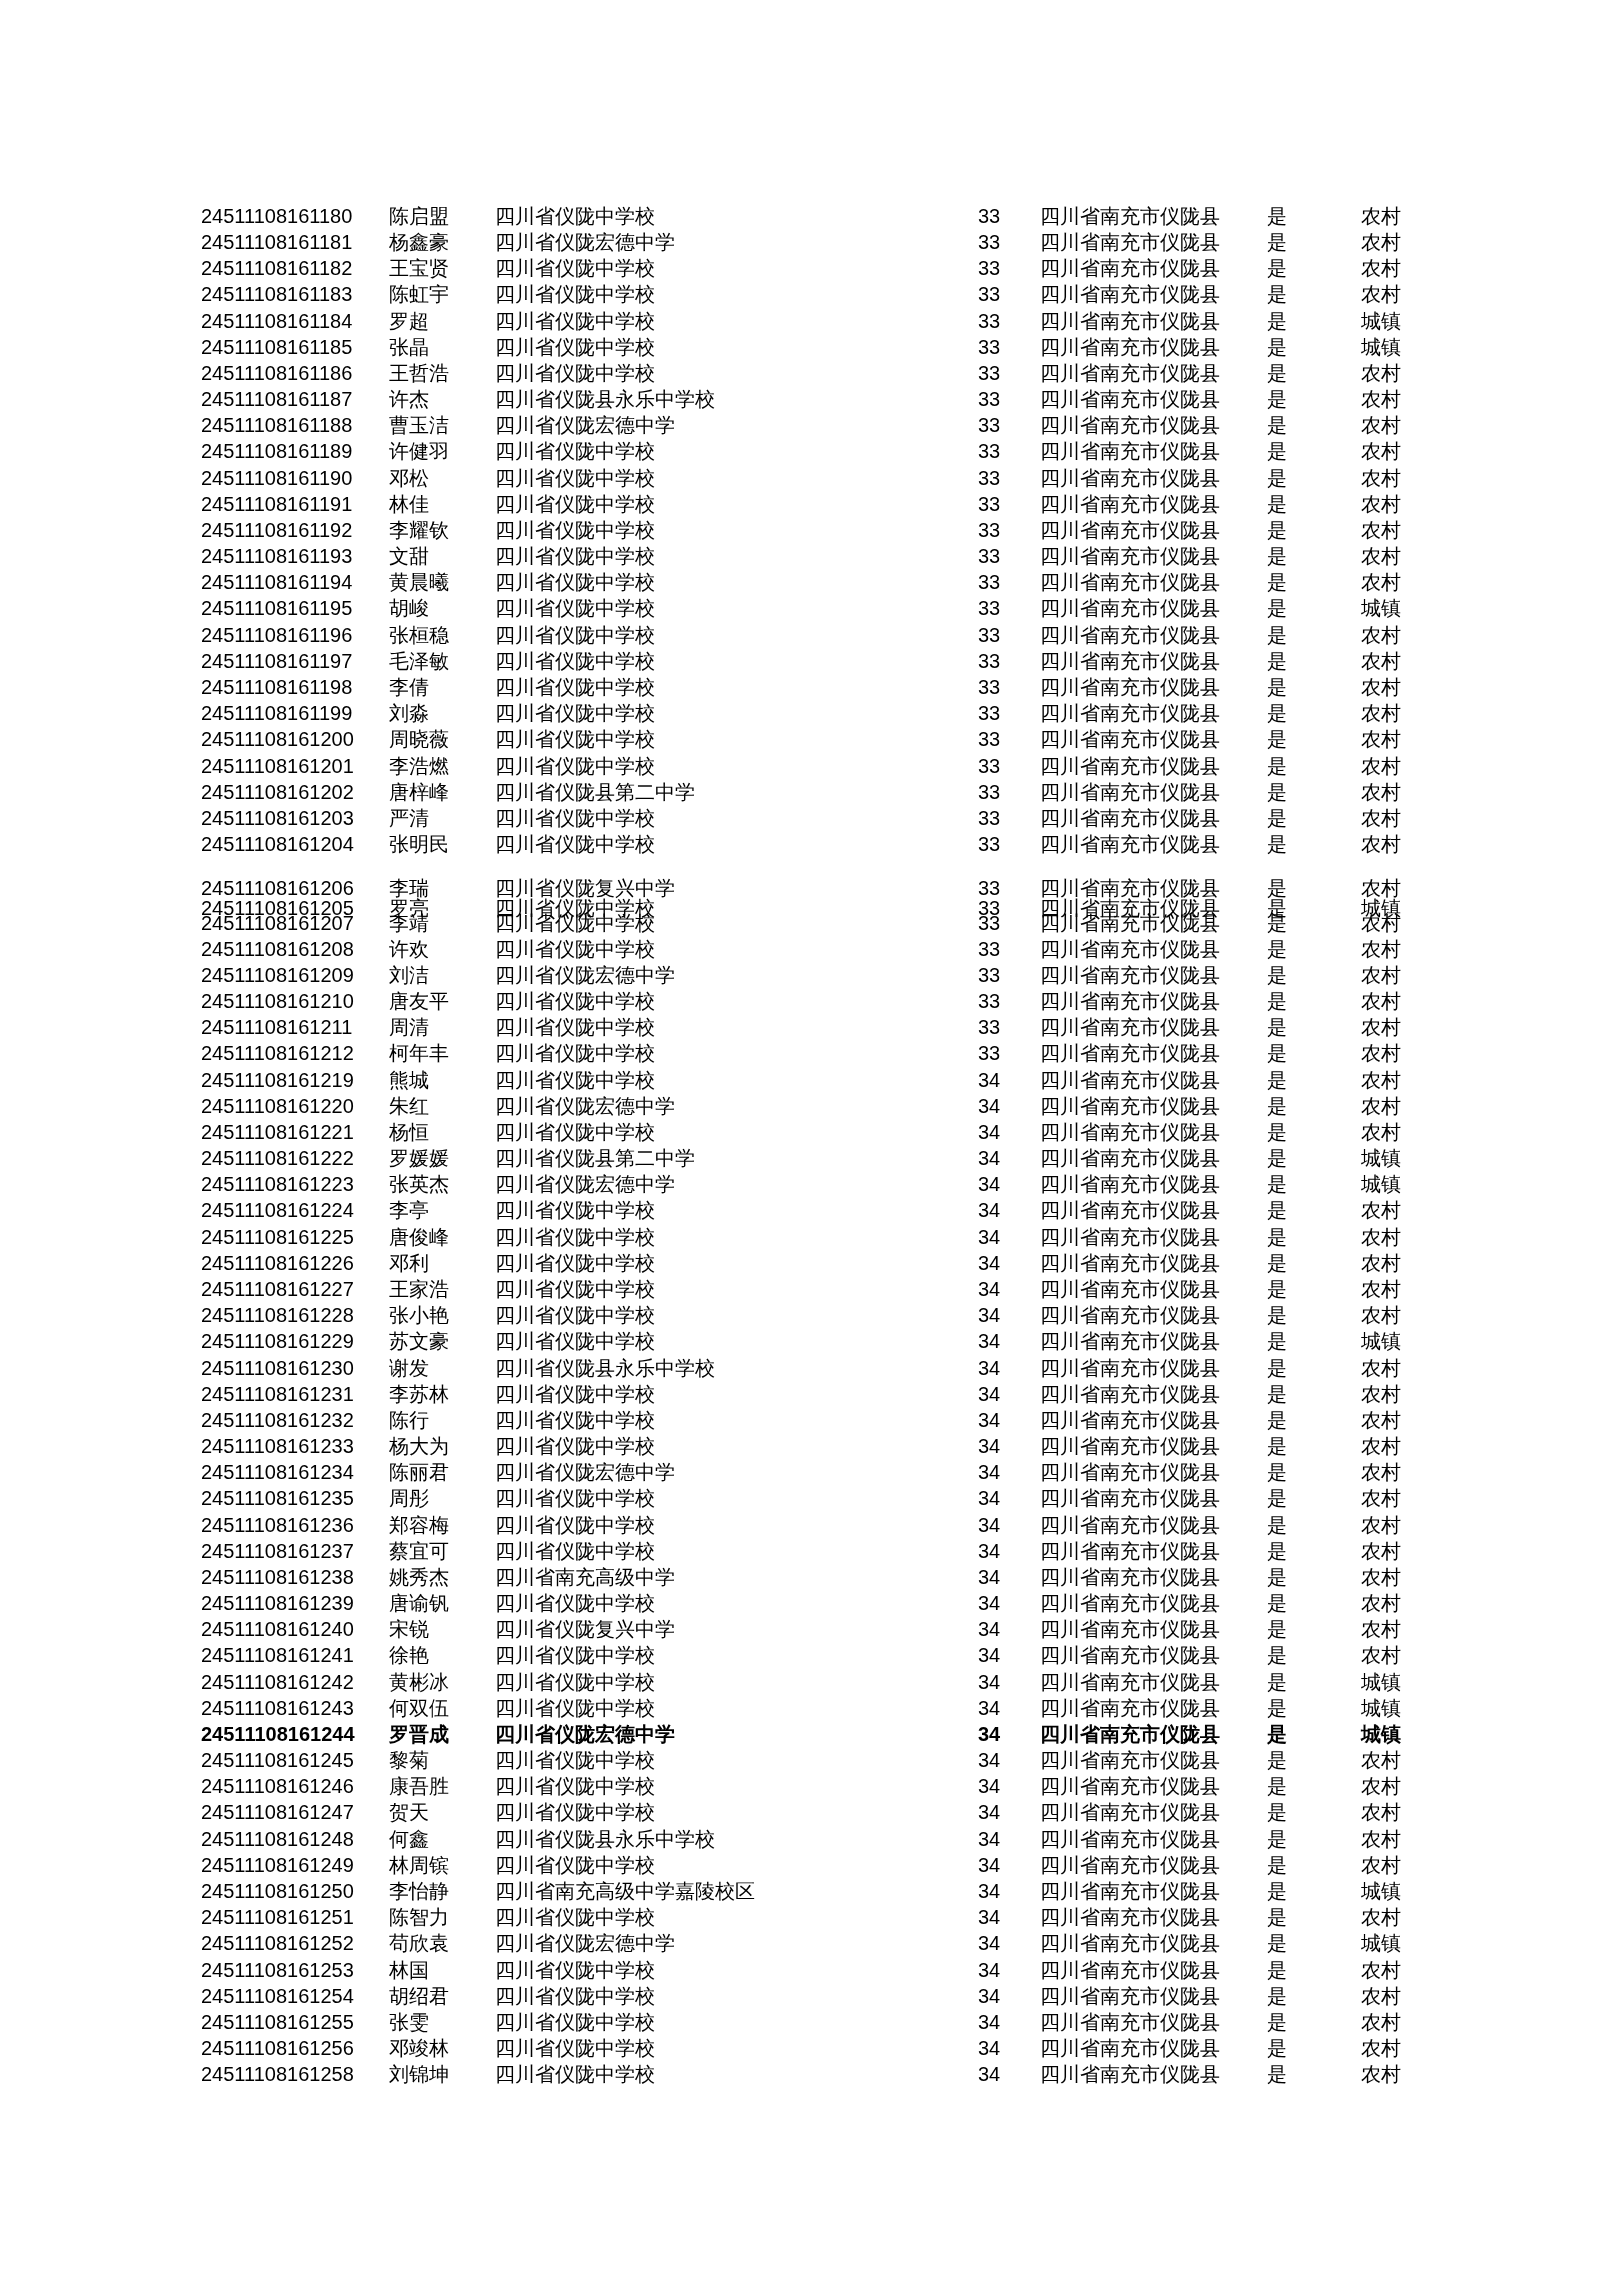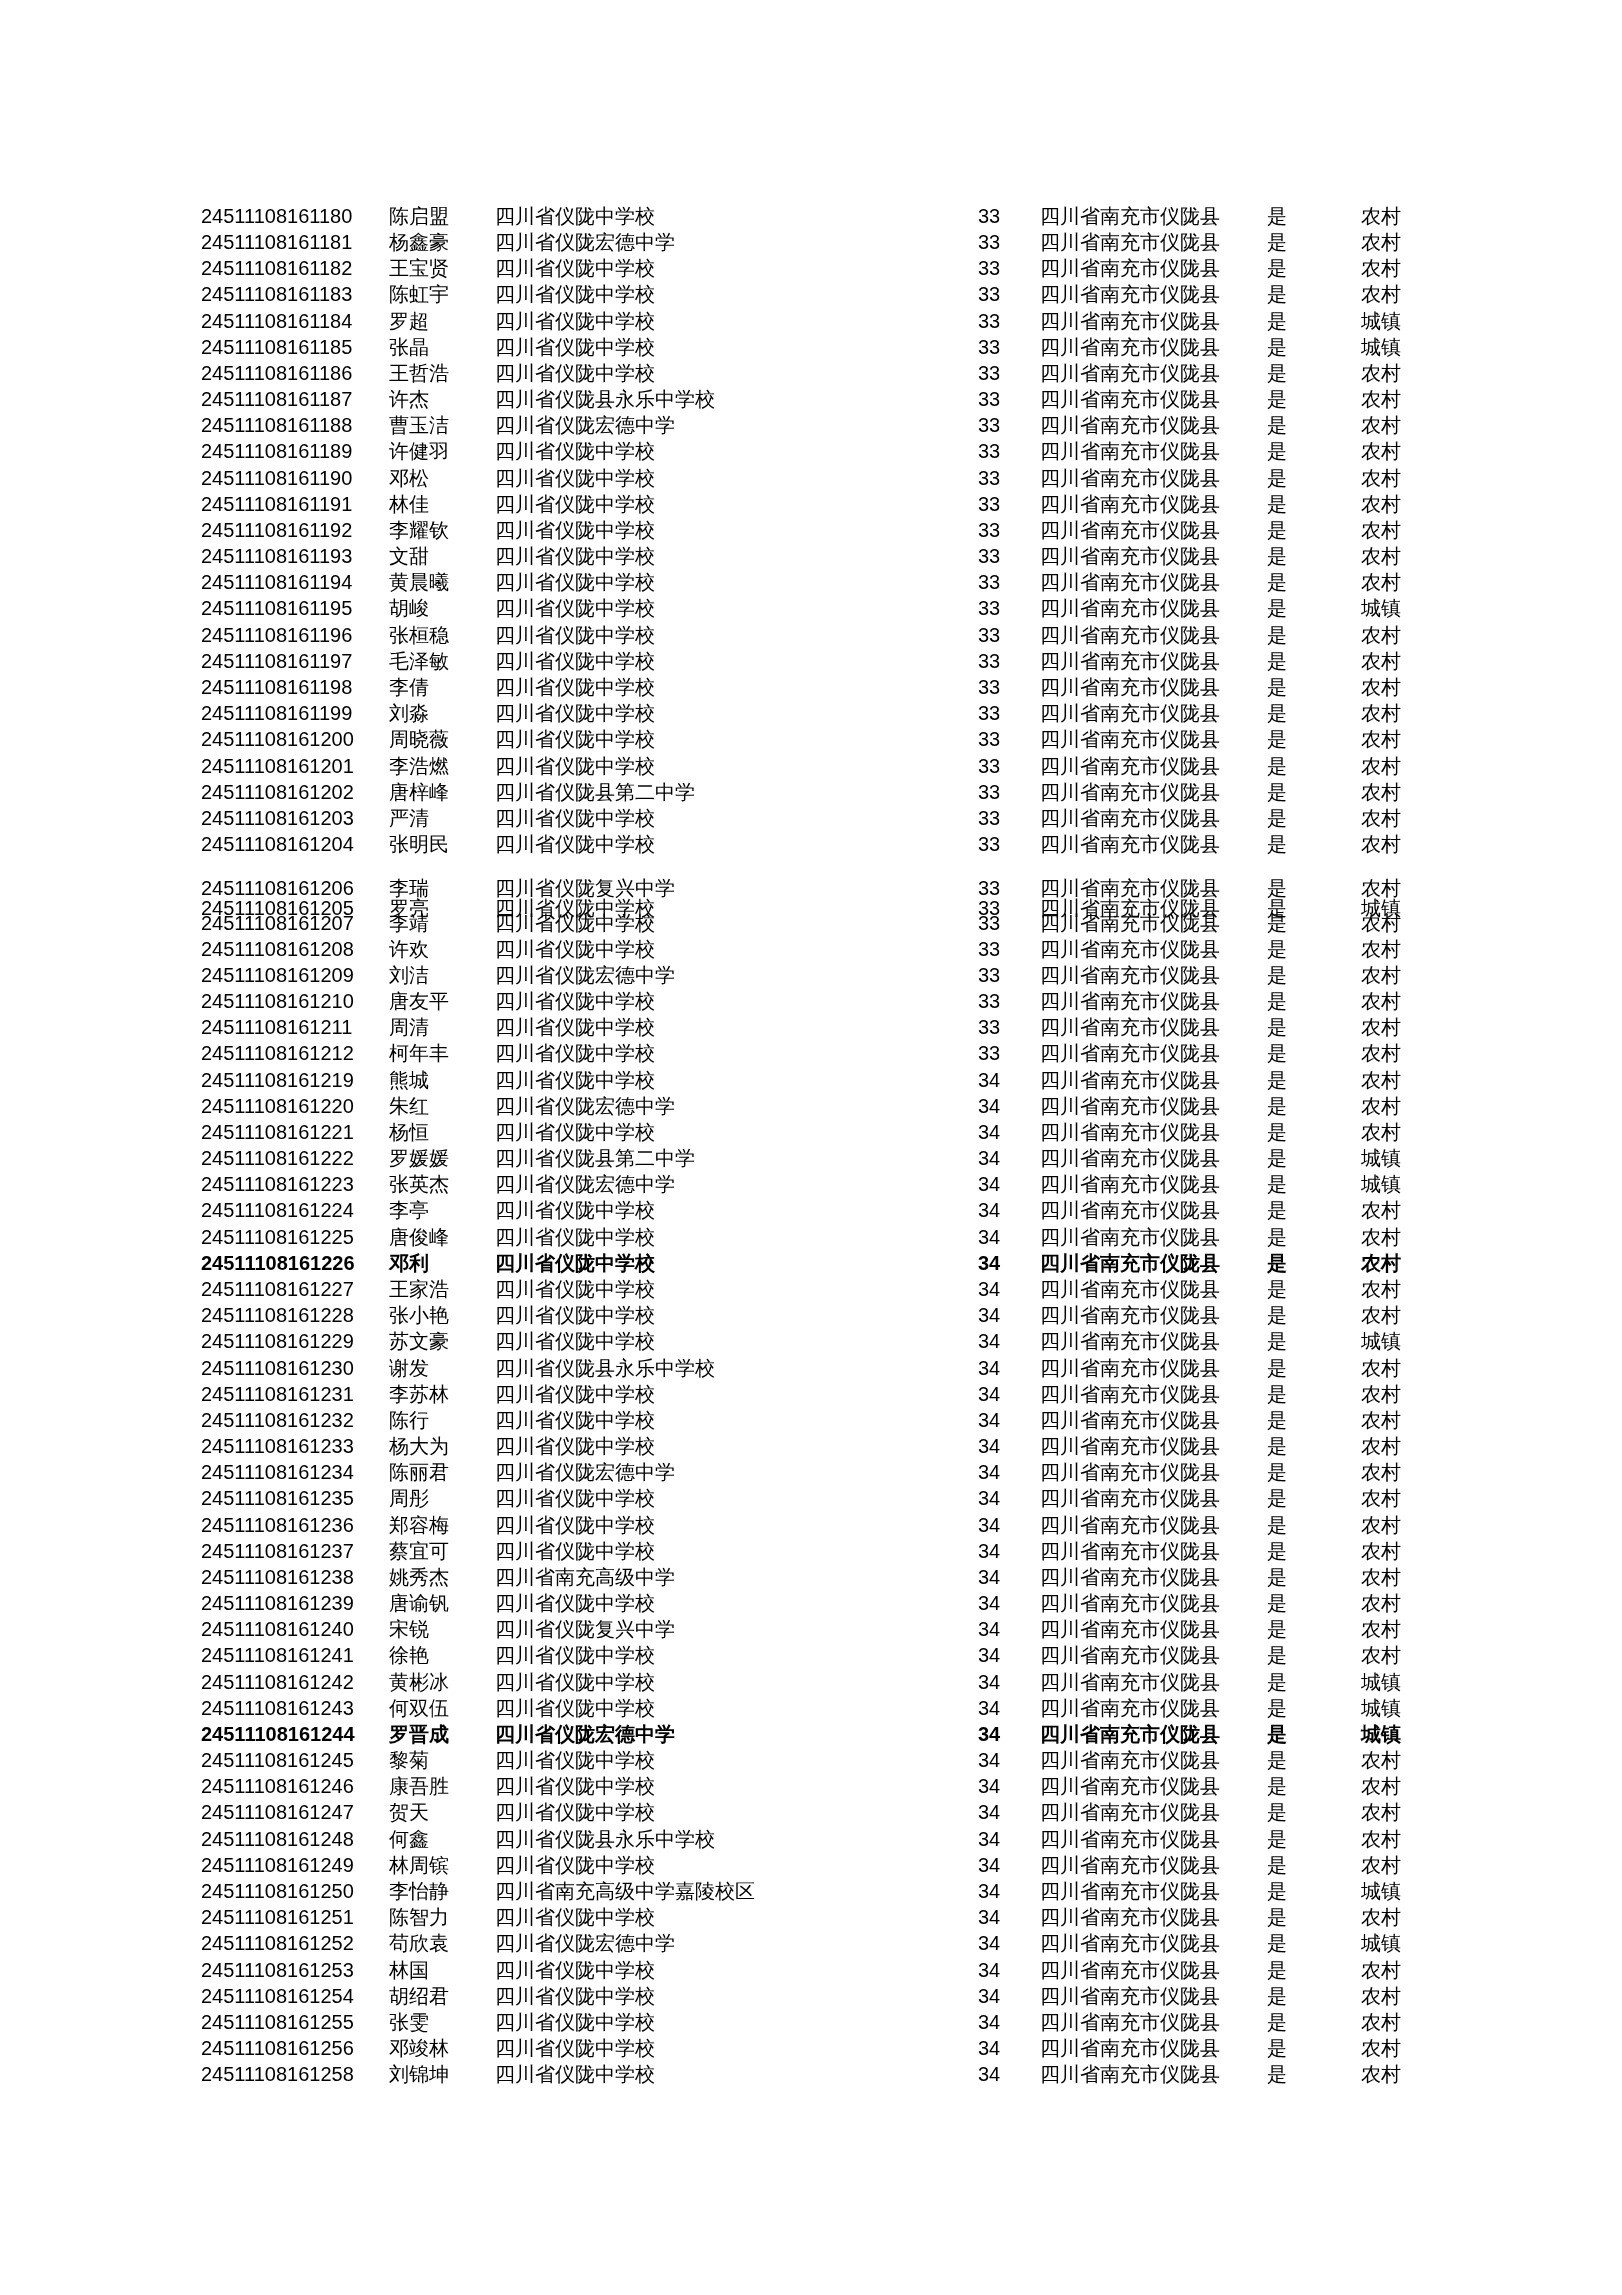--- a/index.html
+++ b/index.html
@@ -415,21 +415,21 @@
       </div>
       <div class="row" style="top: 1224px;">
         <span class="cell c-id">24511108161225</span>
         <span class="cell c-name">唐俊峰</span>
         <span class="cell c-school">四川省仪陇中学校</span>
         <span class="cell c-num">34</span>
         <span class="cell c-region">四川省南充市仪陇县</span>
         <span class="cell c-yes">是</span>
         <span class="cell c-area">农村</span>
       </div>
-      <div class="row" style="top: 1250px; font-weight: bold;">
+      <div class="row" style="top: 1250px;">
         <span class="cell c-id">24511108161226</span>
         <span class="cell c-name">邓利</span>
         <span class="cell c-school">四川省仪陇中学校</span>
         <span class="cell c-num">34</span>
         <span class="cell c-region">四川省南充市仪陇县</span>
         <span class="cell c-yes">是</span>
         <span class="cell c-area">农村</span>
       </div>
       <div class="row" style="top: 1276px;">
         <span class="cell c-id">24511108161227</span>

